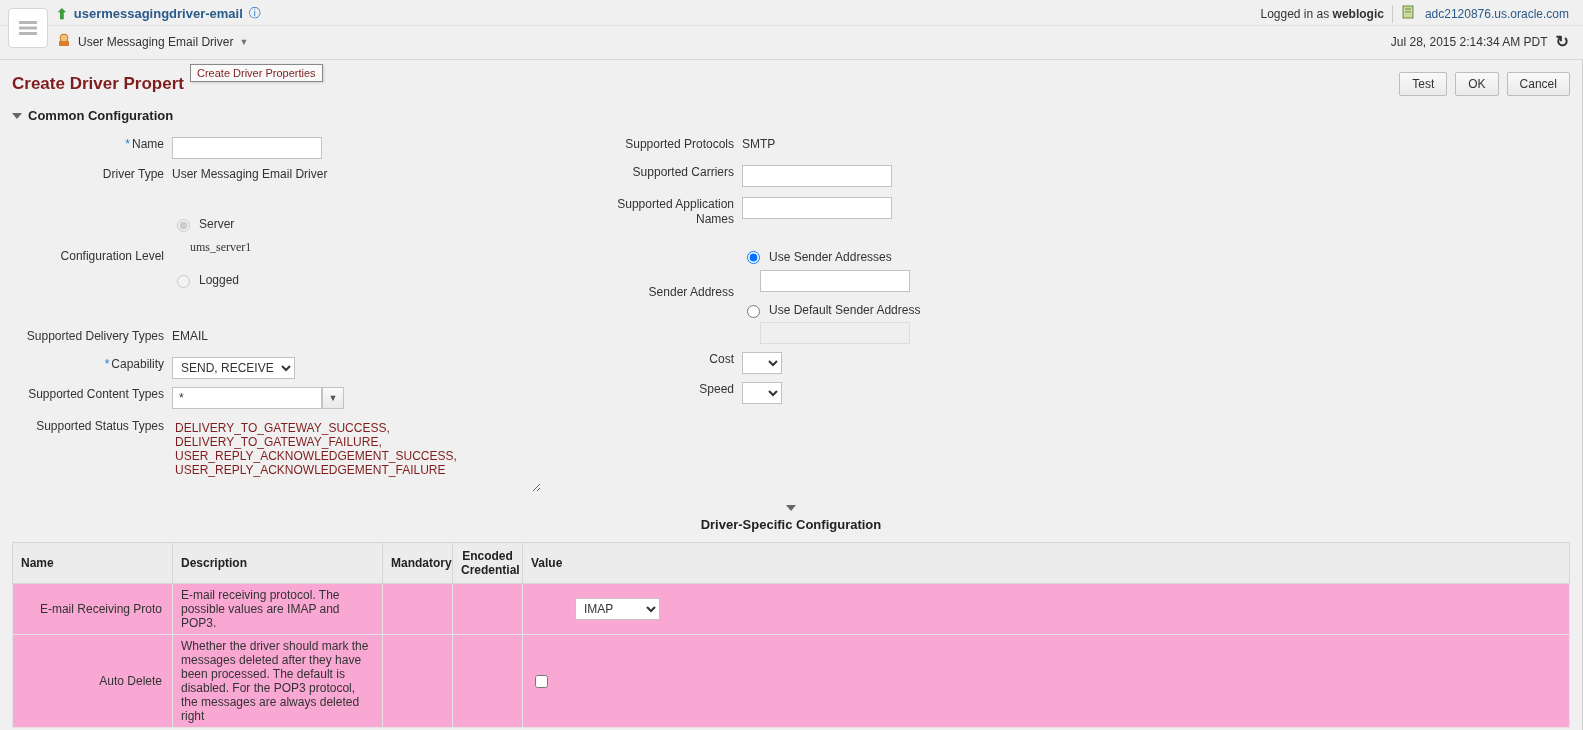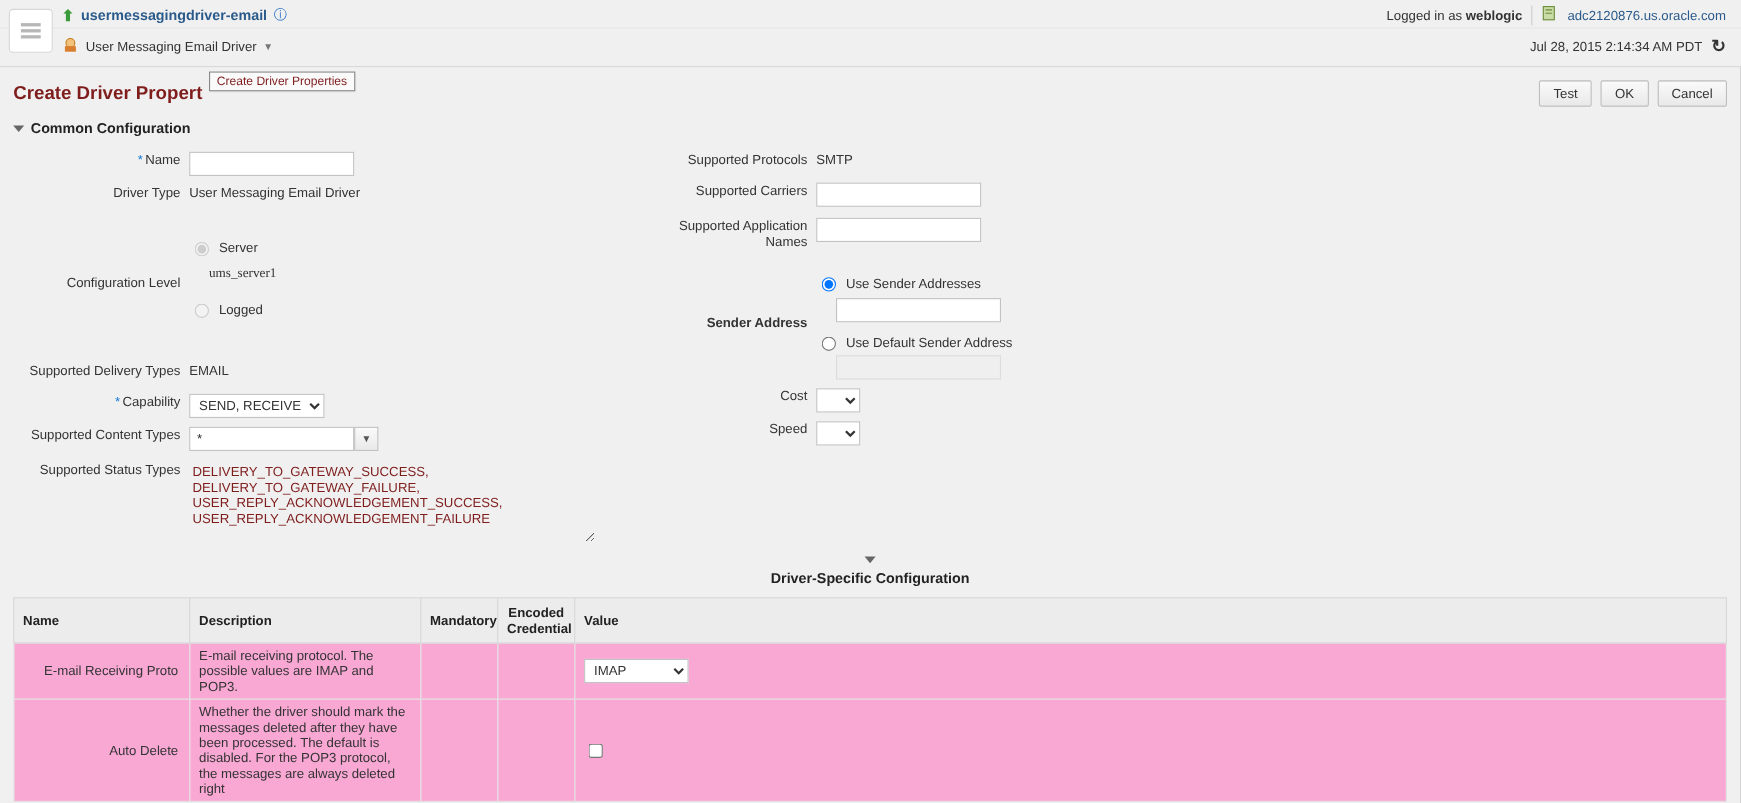--- a/index.html
+++ b/index.html
@@ -45,21 +45,21 @@
   .radio-stack { display: flex; flex-direction: column; gap: 14px; }
   .textarea { border: 1px solid transparent; width: 370px; height: 74px; white-space: pre-line; font-family: inherit; font-size:12px; color:#7f1d1d; resize: both; overflow: hidden; padding: 1px 2px; }
   .combo-wrap { display: flex; align-items: center; }
   .combo-wrap .txt { border-right: none; }
   .combo-btn { width: 22px; height: 22px; border:1px solid #c2c2c2; background: linear-gradient(#fafafa,#e9e9e9); display:flex; align-items:center; justify-content:center; font-size:9px; color:#555; cursor:pointer; }
   .tbl { width: 100%; border-collapse: collapse; table-layout: fixed; }
   .tbl th { background: #ececec; border: 1px solid #d6d6d6; font-weight: bold; font-size: 12px; color: #222; text-align: left; padding: 6px 8px; vertical-align: middle; }
   .tbl th.center { text-align: center; }
   .tbl td { border: 1px solid #e3e3e3; padding: 4px 8px; font-size: 12px; color:#333; vertical-align: middle; background: #f9a8d4; }
   .tbl td.name-col { text-align: right; padding-right: 10px; }
-  .tbl .value-col select { width: 95px; }
+  .tbl .value-col select { width: 85px; margin-left: 44px; }
   .disabled-box { width: 150px; height: 22px; background: #efefef; border:1px solid #dcdcdc; }
 </style>
 </head>
 <body>
 
 <div class="page">
 
   <div class="logo-sq">
     <svg viewBox="0 0 24 24">
         <rect x="3" y="5" width="18" height="3" fill="#b7b7b7"></rect>
@@ -194,21 +194,21 @@
           </div>
           <div class="form-row">
             <div class="flabel">Supported Carriers</div>
             <div class="fvalue"><input type="text" class="txt w150" value="" style=""></div>
           </div>
           <div class="form-row top">
             <div class="flabel" style="line-height:1.25;">Supported Application Names</div>
             <div class="fvalue"><input type="text" class="txt w150" value="" style=""></div>
           </div>
           <div class="form-row top sender-block" style="margin-top:8px;">
-            <div class="flabel" style="padding-top:40px;font-weight:bold;">Sender Address</div>
+            <div class="flabel" style="padding-top:40px;">Sender Address</div>
             <div class="fvalue">
               <div class="radio-line" style="margin-bottom:6px;align-items:flex-end;">
                 <input type="radio" name="sender" checked="" style="">
                 <span>Use Sender Addresses</span>
               </div>
               <div style="margin:2px 0 10px 18px;">
                 <input type="text" class="txt w150" value="" style="">
               </div>
               <div class="radio-line">
                 <input type="radio" name="sender" style="">

